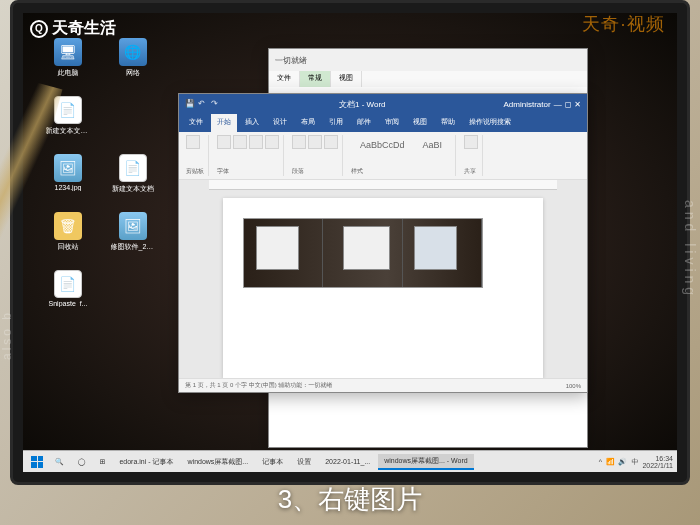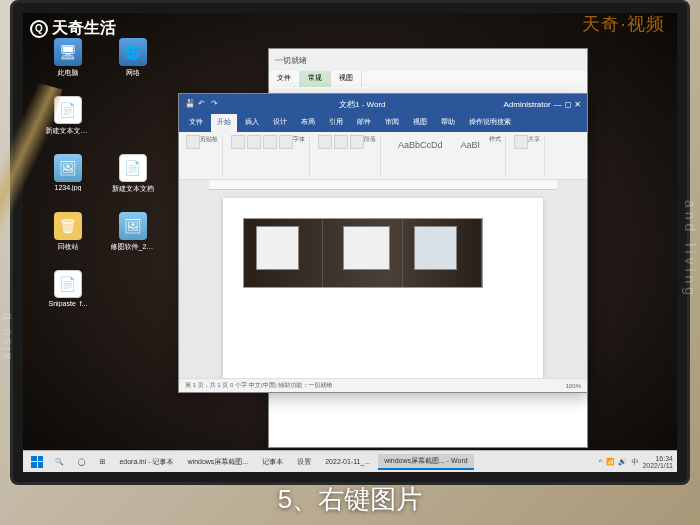--- a/index.html
+++ b/index.html
@@ -81,21 +81,21 @@
   padding: 0 4px; gap: 2px;
 }
 .ww-menu-item { padding: 3px 6px; }
 .ww-menu-item.active { background: #f3f3f3; color: #2b579a; }
 .ww-ribbon {
   height: 48px; background: #f3f3f3; border-bottom: 1px solid #ddd;
   display: flex; padding: 3px; gap: 4px;
 }
 .rb-group {
   border-right: 1px solid #ddd; padding: 0 4px;
-  display: flex; flex-direction: row; justify-content: center;
+  display: flex; flex-direction: column; justify-content: space-between;
   font-size: 6px; color: #666;
 }
 .rb-btns { display: flex; gap: 2px; flex-wrap: wrap; }
 .rb-btn { width: 14px; height: 14px; background: #eaeaea; border: 1px solid #d0d0d0; }
 .rb-style { font-size: 9px; padding: 4px 8px; border: 1px solid transparent; }
 .ww-doc-area {
   background: #e8e8e8; height: calc(100% - 100px); position: relative;
   display: flex; justify-content: center; padding-top: 6px;
 }
 .ww-ruler {
@@ -367,13 +367,13 @@
 </div>
 
 <div class="side-text-r">and living</div>
 <div class="side-text-l">also b</div>
 
 <div class="watermark-tl">
   <span class="wm-icon">Q</span>
   <span>天奇生活</span>
 </div>
 <div class="watermark-tr">天奇·视频</div>
-<div class="caption">5、右键图片</div>
+<div class="caption">3、右键图片</div>
 
 </body></html>

